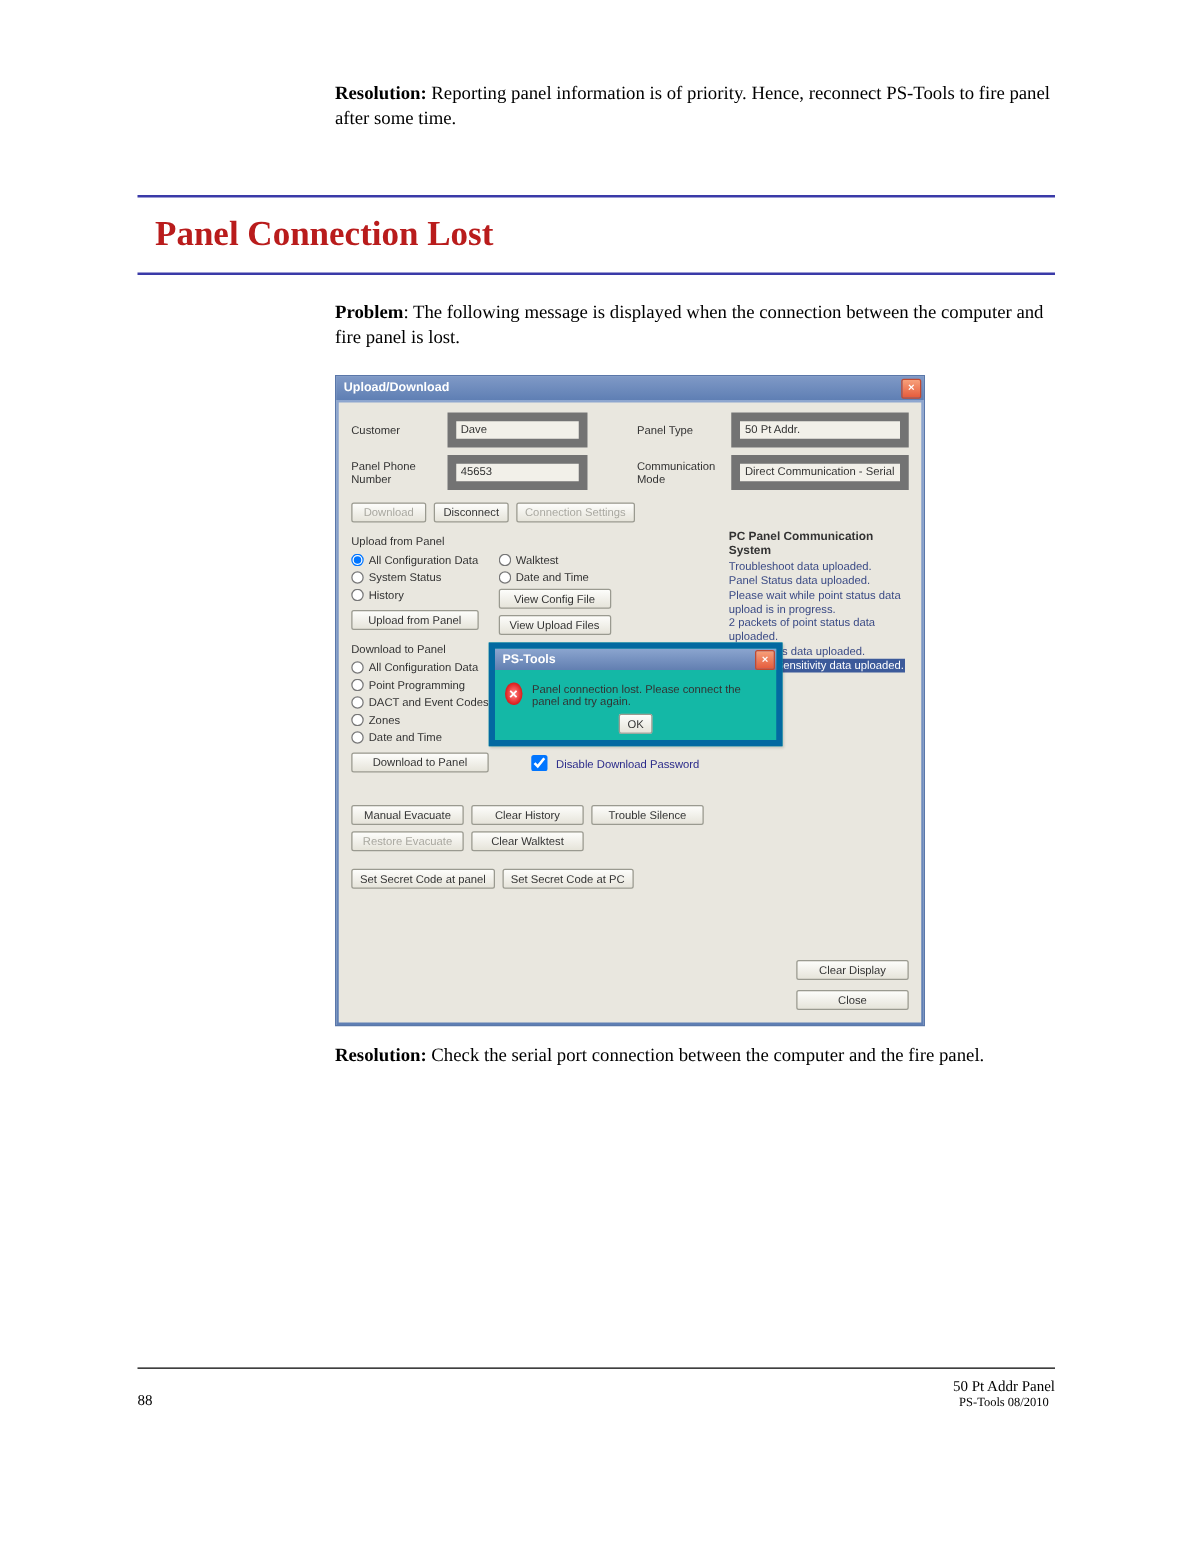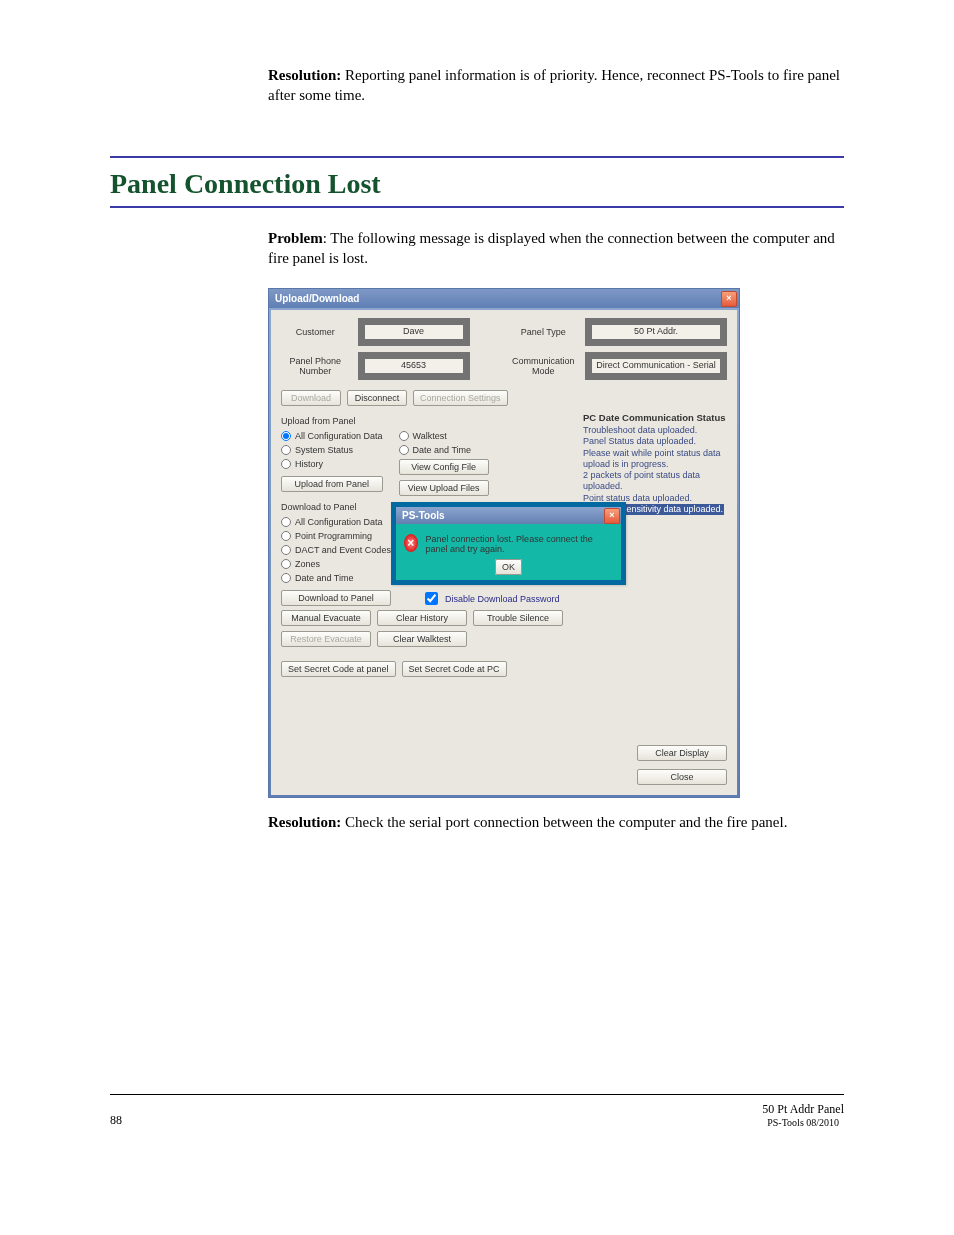--- a/index.html
+++ b/index.html
@@ -27,24 +27,24 @@
     line-height: 1.35;
   }
   .section-rule {
     border-top: 2px solid #3a3aa8;
     margin: 50px 0 10px 0;
   }
   .section-rule.bottom {
     margin: 6px 0 20px 0;
   }
   .section-title {
-    color: #14532d;
+    color: #b91c1c;
     font-size: 28px;
     font-weight: bold;
-    margin: 0;
+    margin: 14px;
   }
 
   
   .dlg-wrap {
     margin-left: 158px;
     width: 472px;
     font-family: Tahoma, Verdana, Arial, sans-serif;
     font-size: 9px;
     color: #333;
   }
@@ -86,21 +86,20 @@
     display: flex;
     gap: 40px;
     margin-bottom: 10px;
   }
   .info-col {
     display: grid;
     grid-template-columns: auto 1fr;
     column-gap: 8px;
     row-gap: 6px;
     align-items: center;
-    text-align: center;
   }
   .info-col label { color: #333; font-size: 9px; }
   .readout {
     border: 7px solid #737373;
     background: #f2f0e9;
     padding: 1px 4px;
     font-size: 9px;
     min-width: 90px;
     height: 12px;
   }
@@ -180,21 +179,21 @@
   }
 
   .download-section { margin-top: 6px; }
   .download-grid { display:flex; gap:30px; align-items:flex-start; }
   .checkbox-row {
     display:flex; align-items:center; gap:4px;
     font-size:9px; color:#2a2a8a;
     margin-top: 18px;
   }
 
-  .action-rows { margin-top: 2px; display:flex; flex-direction:column; gap:5px; }
+  .action-rows { margin-top: 24px; display:flex; flex-direction:column; gap:5px; }
   .action-row { display:flex; gap:6px; }
 
   .bottom-row {
     margin-top: 14px;
     display: flex;
     justify-content: flex-end;
   }
   .bottom-row-2 {
     margin-top: 8px;
     display:flex;
@@ -418,21 +417,21 @@
               </div>
             </div>
 
             <div class="secret-row">
               <div class="btn" style="min-width:110px">Set Secret Code at panel</div>
               <div class="btn" style="min-width:100px">Set Secret Code at PC</div>
             </div>
           </div>
 
           <div class="col-right">
-            <div class="status-title">PC Date Communication Status</div>
+            <div class="status-title">PC Panel Communication System</div>
             <div class="status-list">
               <div>Troubleshoot data uploaded.</div>
               <div>Panel Status data uploaded.</div>
               <div>Please wait while point status data upload is in progress.</div>
               <div>2 packets of point status data uploaded.</div>
               <div>Point status data uploaded.</div>
               <div><span class="hl">Detector Sensitivity data uploaded.</span></div>
             </div>
 
             <div class="bottom-row" style="margin-top:230px">

